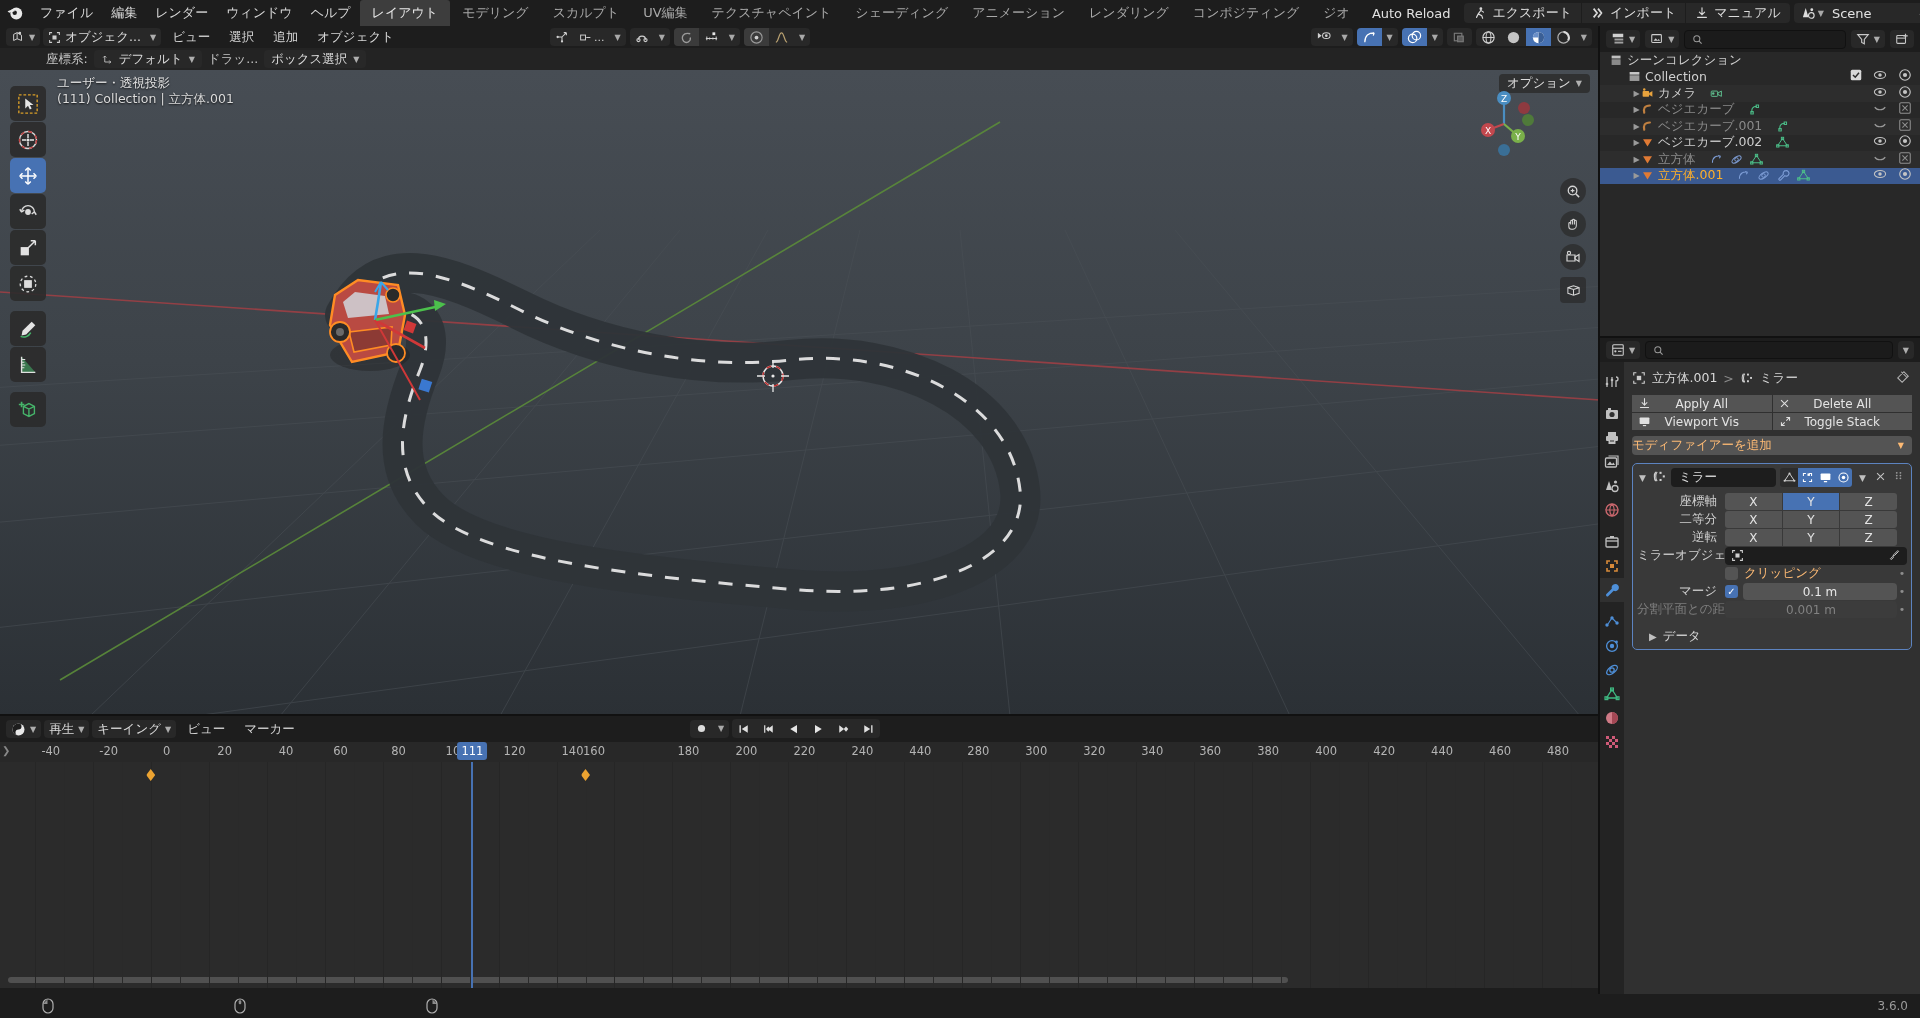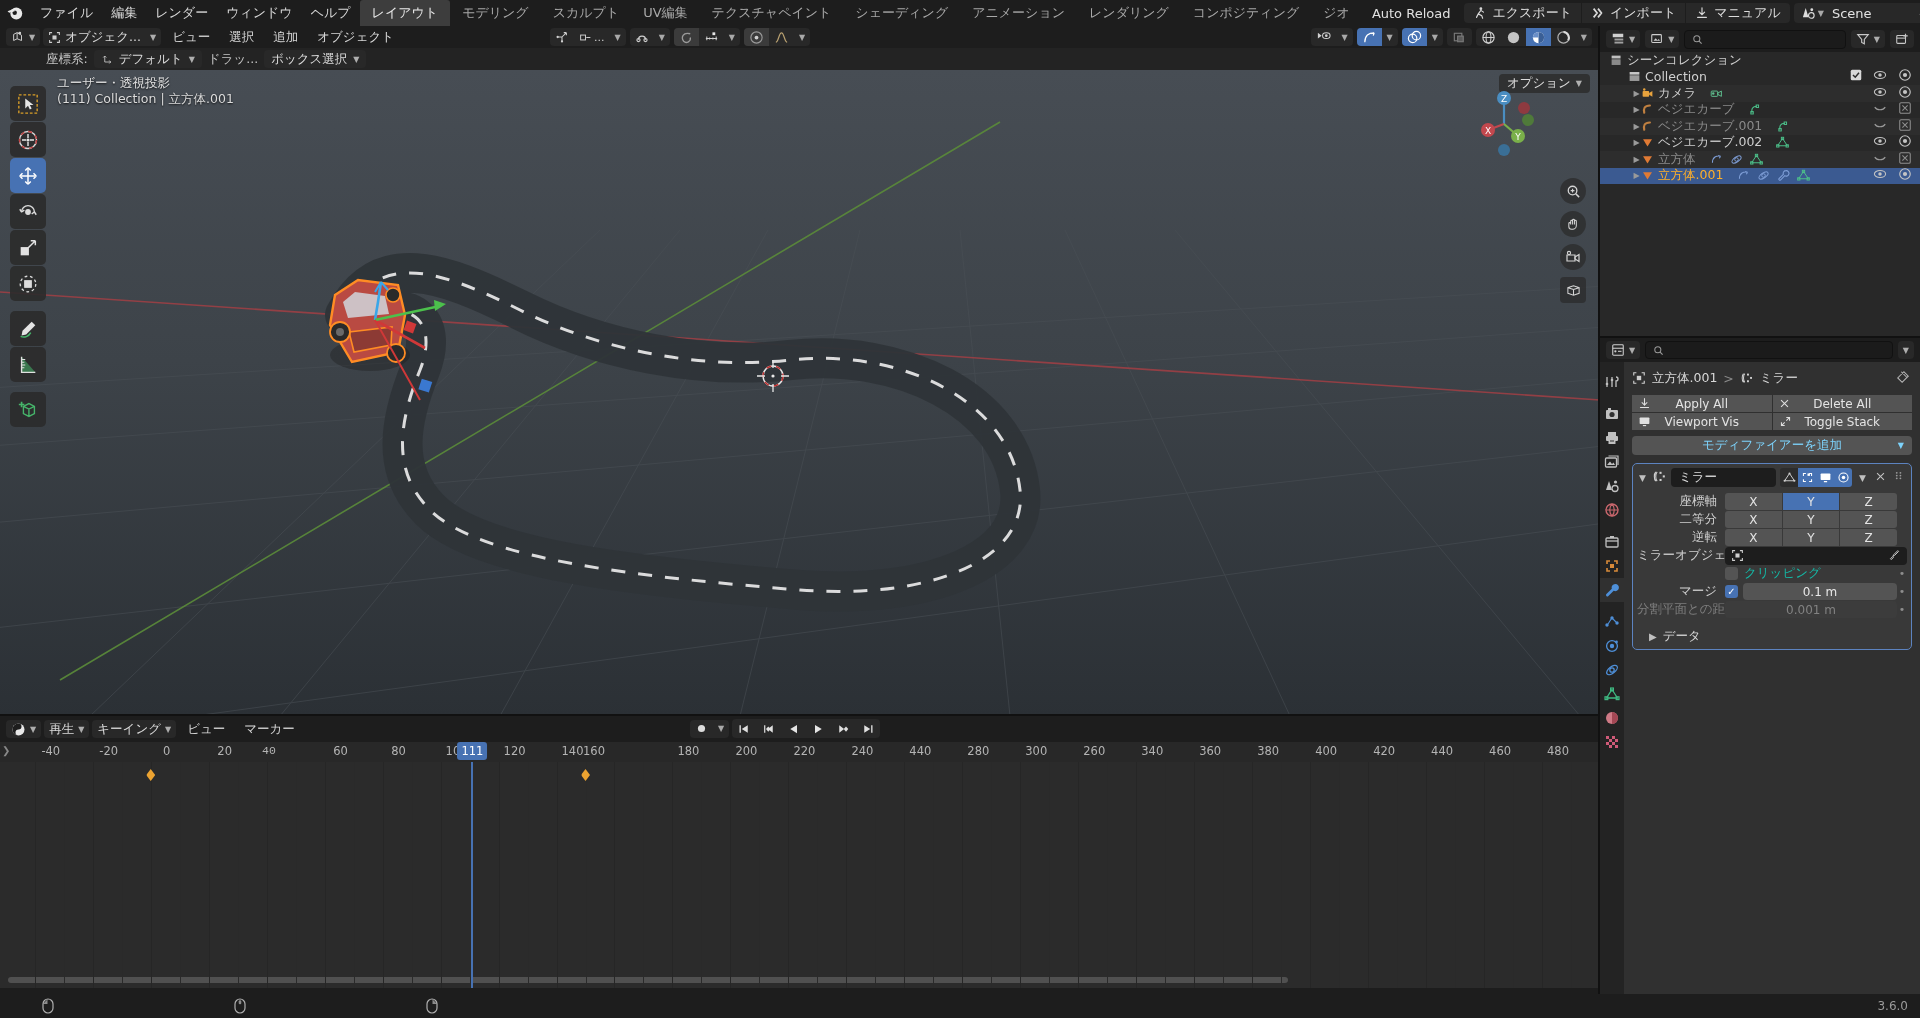--- a/index.html
+++ b/index.html
@@ -127,21 +127,21 @@
   .pr-tab{width:24px;height:24px;display:flex;align-items:center;justify-content:center;}
   .pr-tab.on{background:#303030;}
   .pr-tab-gap{height:8px;}
   .pr-main{position:absolute;left:24px;top:24px;right:0;bottom:0;background:#303030;padding:6px 8px;overflow:hidden;}
   .breadcrumb{display:flex;align-items:center;gap:6px;font-size:12.5px;color:#d8d8d8;height:20px;position:relative;}
   .op-grid{display:grid;grid-template-columns:1fr 1fr;gap:1px;margin-top:7px;}
   .op-btn{background:#545454;height:17px;display:flex;align-items:center;font-size:12px;color:#e4e4e4;
      position:relative;justify-content:center;}
   .op-btn .ic{position:absolute;left:6px;display:flex;align-items:center;}
   .add-mod{margin-top:6px;background:#545454;border-radius:4px;height:19px;display:flex;
-     align-items:center;justify-content:center;font-size:12.5px;color:#7dd3fc;position:relative;}
+     align-items:center;justify-content:flex-start;font-size:12.5px;color:#fdba74;position:relative;}
   .add-mod .cv{position:absolute;right:8px;font-size:8px;}
   .mod-panel{margin-top:8px;border:1px solid #5c83c0;border-radius:5px;background:#393939;padding:4px;}
   .mod-bar{display:flex;align-items:center;gap:4px;height:19px;}
   .mod-name{flex:1;background:#1d1d1d;border-radius:4px;height:19px;display:flex;align-items:center;
      padding:0 8px;font-size:12.5px;color:#e0e0e0;}
   .mod-tog{display:flex;height:19px;align-items:center;border-radius:3px;overflow:hidden;}
   .mod-tog > div{width:18px;height:19px;display:flex;align-items:center;justify-content:center;background:#2c2c2c;}
   .mod-tog > div.on{background:#4772b3;}
   .mod-body{margin-top:6px;}
   .prow{display:flex;align-items:center;height:17px;margin-bottom:1px;justify-content:space-between;}
@@ -704,35 +704,35 @@
       <span style="font-size:12.5px;color:#e4e4e4;padding-left:8px">終了</span>
       <span style="font-size:12.5px;color:#e4e4e4;padding:0 6px 0 10px">150</span>
     </div>
   </div>
 
   <div class="tl-ruler" id="tlRuler">
       <div class="tl-tick" style="left: 34.7826px;">-40</div>
       <div class="tl-tick" style="left: 92.7536px;">-20</div>
       <div class="tl-tick" style="left: 150.725px;">0</div>
       <div class="tl-tick" style="left: 208.696px;">20</div>
-      <div class="tl-tick" style="left: 253px; font-family: Liberation Mono, monospace;">40</div>
+      <div class="tl-tick" style="left: 270px;">40</div>
       <div class="tl-tick" style="left: 324.638px;">60</div>
       <div class="tl-tick" style="left: 382.609px;">80</div>
       <div class="tl-tick" style="left: 440.58px;">100</div>
       <div class="tl-tick" style="left: 498.551px;">120</div>
       <div class="tl-tick" style="left: 556.522px;">140</div>
       <div class="tl-tick" style="left: 578px; text-align: center;">160</div>
       <div class="tl-tick" style="left: 672.464px;">180</div>
       <div class="tl-tick" style="left: 730.435px;">200</div>
       <div class="tl-tick" style="left: 788.406px;">220</div>
       <div class="tl-tick" style="left: 846.377px;">240</div>
       <div class="tl-tick" style="left: 904.348px;">440</div>
       <div class="tl-tick" style="left: 962.319px;">280</div>
       <div class="tl-tick" style="left: 1020.29px;">300</div>
-      <div class="tl-tick" style="left: 1078.26px;">260</div>
+      <div class="tl-tick" style="left: 1078.26px;">320</div>
       <div class="tl-tick" style="left: 1136.23px;">340</div>
       <div class="tl-tick" style="left: 1194.2px;">360</div>
       <div class="tl-tick" style="left: 1252.17px;">380</div>
       <div class="tl-tick" style="left: 1310.14px;">400</div>
       <div class="tl-tick" style="left: 1368.12px;">420</div>
       <div class="tl-tick" style="left: 1426.09px;">440</div>
       <div class="tl-tick" style="left: 1484.06px;">460</div>
       <div class="tl-tick" style="left: 1542.03px;">480</div>
       <div style="position: absolute; left: 2px; top: 3px; font-size: 10px; color: rgb(136, 136, 136);">❯</div>
     </div>
@@ -1341,21 +1341,21 @@
               <svg width="13" height="13" viewBox="0 0 16 16">
                   <path d="M13 3 L12 2 L7 7 L6 9 L8 8 Z M6 9 L3 12 L4 13 L7 10" stroke="#c8c8c8" stroke-width="1.2" fill="none"></path>
                 </svg>
             </div>
           </div>
 
           <div class="prow">
             <span class="plabel"></span>
             <div class="ckrow" style="flex:1">
               <span class="ckbox"></span>
-              <span style="font-size:12.5px;color:#14b8a6">クリッピング</span>
+              <span style="font-size:12.5px;color:#fdba74">クリッピング</span>
             </div>
             <span class="dot">•</span>
           </div>
 
           <div class="prow">
             <span class="plabel">マージ</span>
             <span class="ckbox on">✓</span>
             <div class="vfield" style="margin-left:5px">0.1 m</div>
             <span class="dot">•</span>
           </div>

